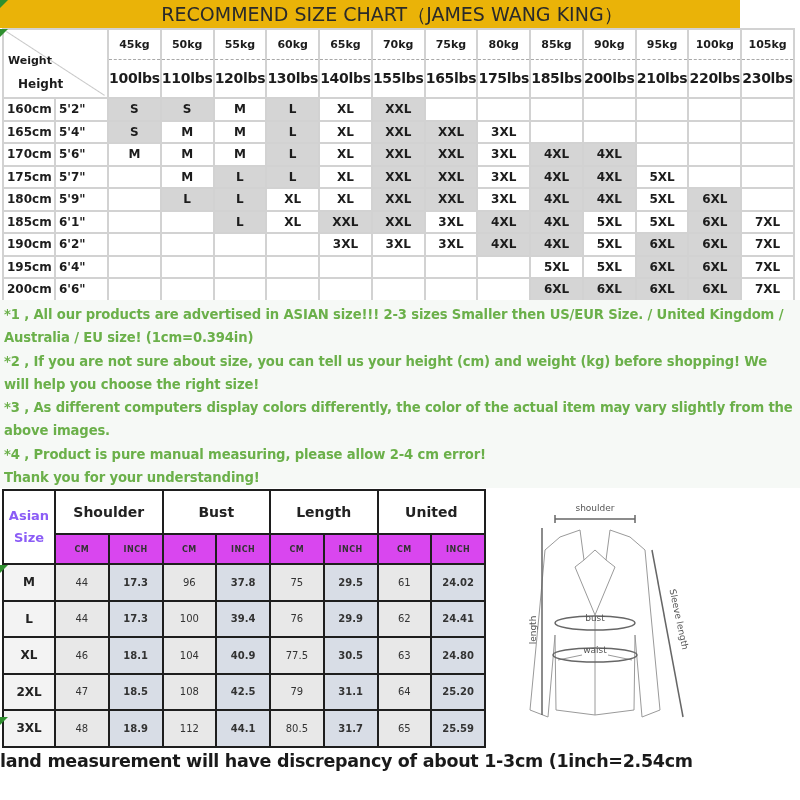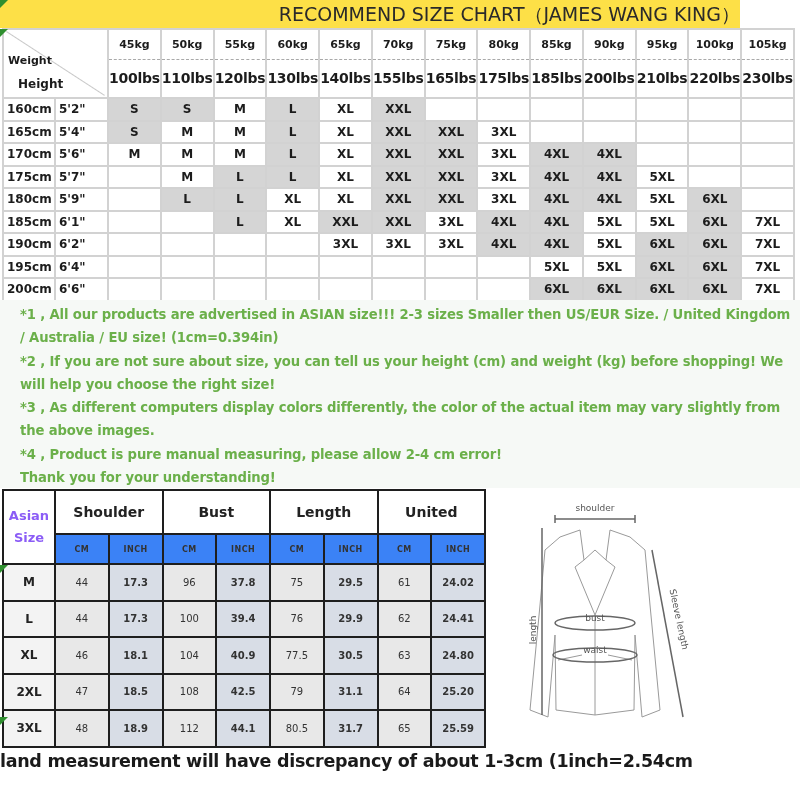--- a/index.html
+++ b/index.html
@@ -1,23 +1,23 @@
 <!DOCTYPE html>
 <html><head>
 <meta charset="utf-8">
 <style>
   * { box-sizing: border-box; margin: 0; padding: 0; }
   html, body { width: 800px; height: 800px; background: #ffffff; overflow: hidden; }
   body { position: relative; font-family: "DejaVu Sans", sans-serif; color: #1a1a1a; }
 
   .title {
     position: absolute; left: 0; top: 0; width: 740px; height: 28px;
-    text-align: right; font-family: "DejaVu Sans", sans-serif;
+    text-align: center; font-family: "DejaVu Sans", sans-serif;
     font-size: 19px; letter-spacing: 0px; line-height: 28px; color: #2a2a2a;
-    background: #fde047;
+    background: #eab308;
     padding-left: 44px;
   }
   .corner-mark {
     position: absolute; width: 0; height: 0;
     border-top: 8px solid #2f8f2f; border-right: 8px solid transparent;
   }
 
   
   table.size-chart {
     position: absolute; left: 2px; top: 28px; width: 793px;
@@ -37,39 +37,39 @@
   td.diag {
     position: relative; background:
       linear-gradient(to top right, transparent calc(50% - 1px), #c8c8c8 50%, transparent calc(50% + 1px)) #fff; border-radius: 10px;
   }
   td.diag .w-label { position: absolute; left: 4px; top: 24px; font-size: 11px; }
   td.diag .h-label { position: absolute; left: 14px; top: 47px; font-size: 12px; }
 
   
   .notes {
     position: absolute; left: 0; top: 300px; width: 800px; height: 188px;
-    background: #f6f9f6; padding: 3px 4px 0 20px;
+    background: #f6f9f6; padding: 3px 4px 0 4px;
     font-family: "DejaVu Sans", sans-serif; font-weight: bold;
     color: #6bb04a; font-size: 13.2px; line-height: 23.3px; letter-spacing: -0.15px;
   }
   .notes p { margin: 0; }
 
   
   table.measure {
     position: absolute; left: 2px; top: 489px; width: 484px; height: 257px;
     border-collapse: collapse; table-layout: fixed;
     font-family: "DejaVu Sans", sans-serif;
   }
   table.measure td {
     border: 2px solid #1e1e1e; text-align: center; vertical-align: middle;
     font-size: 10px; color: #333; padding: 0;
   }
   table.measure td.size-head { font-weight: bold; font-size: 13px; line-height: 22px; background: #fff; color: #8b5cf6; }
   table.measure td.grp { font-weight: bold; font-size: 14px; background: #fff; color: #222; height: 44px; }
-  table.measure td.unit { font-size: 8px; font-weight: bold; background: #3b82f6; color: #333; height: 30px; letter-spacing: 0.5px; }
+  table.measure td.unit { font-size: 8px; font-weight: bold; background: #d946ef; color: #333; height: 30px; letter-spacing: 0.5px; }
   table.measure td.size { font-weight: bold; font-size: 12px; background: #f3f3f3; color: #222; }
   table.measure td.cm { background: #e8e8e8; margin-left: 11px; }
   table.measure td.inch { background: #d8dde6; font-weight: bold; }
   table.measure tr.mrow td { height: 36.5px; }
 
   
   .diagram { position: absolute; left: 500px; top: 495px; width: 190px; height: 240px; background: #fff; }
   .diagram svg { width: 100%; height: 100%; }
 
   .footer {

